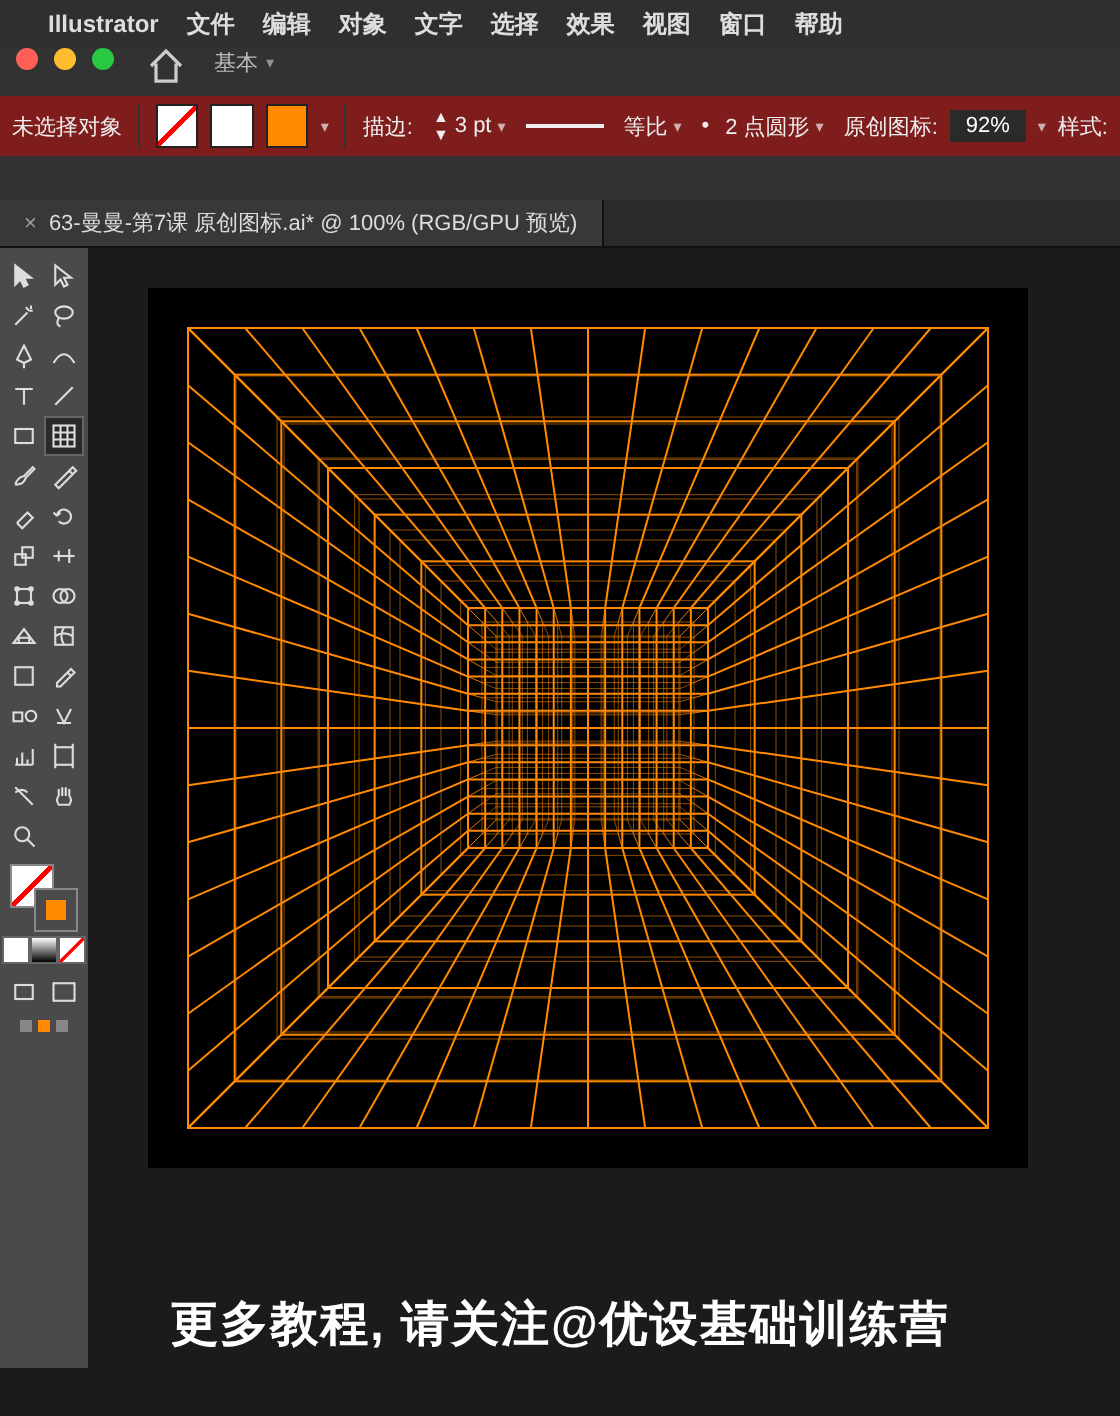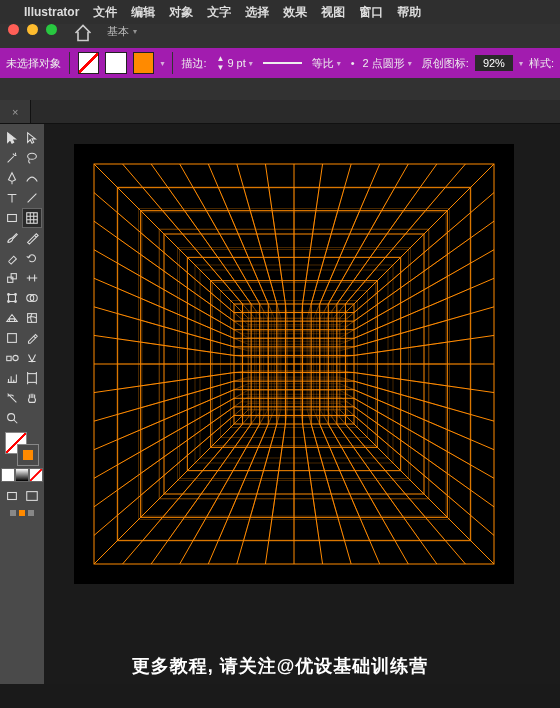--- a/index.html
+++ b/index.html
@@ -8,21 +8,21 @@
 .menubar{height:24px;background:#2f2f2f;display:flex;align-items:center;padding:0 10px;gap:14px;color:#ddd;font-size:12px;}
 .apple{font-size:14px;}
 .menubar span{cursor:default;font-weight:bold;}
 
 .winbar{height:24px;background:#323232;display:flex;align-items:flex-start;padding:0 8px;gap:8px;}
 .dot{width:11px;height:11px;border-radius:50%;}
 .dot.r{background:#ff5f57;} .dot.y{background:#febc2e;} .dot.g{background:#28c840;}
 .home-icon{margin-left:8px;width:20px;height:18px;display:flex;align-items:center;justify-content:center;}
 .ess{margin-left:6px;font-size:11px;color:#bbb;display:flex;align-items:center;gap:4px;}
 
-.controlbar{height:30px;background:#a21caf;display:flex;align-items:center;padding:0 6px;gap:6px;color:#eee;font-size:11px;white-space:nowrap;overflow:hidden;}
+.controlbar{height:30px;background:#7f1d1d;display:flex;align-items:center;padding:0 6px;gap:6px;color:#eee;font-size:11px;white-space:nowrap;overflow:hidden;}
 .controlbar .sw{width:22px;height:22px;display:flex;align-items:center;justify-content:center;border:1px solid #222;}
 .sw.fill{background:linear-gradient(135deg,#fff 45%,red 46%,red 54%,#fff 55%);}
 .sw.stroke{background:#fff;}
 .sw.orange{background:#ff8a00;}
 .ctrl-sep{width:1px;height:22px;background:#333;margin:0 2px;}
 .dd{display:flex;align-items:center;gap:3px;padding:0 4px;}
 .chev{font-size:8px;opacity:.7;}
 .stroke-prev{width:40px;height:2px;background:#eee;}
 .opacity-field{background:#2a2a2a;padding:2px 8px;color:#fff;}
 
@@ -44,21 +44,21 @@
 .colormodes{display:flex;gap:0;margin-top:2px;}
 .cm{width:14px;height:14px;border:1px solid #666;}
 .cm.a{background:#fff;} .cm.b{background:linear-gradient(#fff,#000);} .cm.c{background:linear-gradient(135deg,#fff 45%,red 46%,red 54%,#fff 55%);}
 .dotsrow{display:flex;gap:3px;margin-top:4px;}
 .tinydot{width:6px;height:6px;background:#888;}
 .tinydot.on{background:#ff8a00;}
 
 .canvas-wrap{flex:1;background:#1b1b1b;position:relative;overflow:hidden;}
 .artboard{position:absolute;left:30px;top:20px;width:440px;height:440px;background:#000;}
 .artboard svg{width:100%;height:100%;}
-.caption{position:absolute;bottom:30px;left:0;right:0;text-align:center;color:#fff;font-size:18px;font-weight:bold;letter-spacing:1px;}
+.caption{position:absolute;bottom:30px;left:0;right:0;text-align:center;color:#fff;font-size:24px;font-weight:bold;letter-spacing:1px;}
 </style>
 </head>
 <body>
 
 <div class="menubar">
   <span class="apple"></span>
   <span>Illustrator</span>
   <span>文件</span>
   <span>编辑</span>
   <span>对象</span>
@@ -89,21 +89,21 @@
   <span>未选择对象</span>
   <div class="ctrl-sep"></div>
   <div class="sw fill"></div>
   <div class="sw stroke"></div>
   <div class="sw orange"></div>
   <span class="chev">▾</span>
   <div class="ctrl-sep"></div>
   <span>描边:</span>
   <div class="dd">
     <span style="font-size:8px">▲<br>▼</span>
-    <span>9 pt</span>
+    <span>3 pt</span>
     <span class="chev">▾</span>
   </div>
   <div class="stroke-prev"></div>
   <div class="dd">
     <span>等比</span>
     <span class="chev">▾</span>
   </div>
   <span style="letter-spacing:-2px">•</span>
   <div class="dd">
     <span>2 点圆形</span>
@@ -113,20 +113,21 @@
   <span class="opacity-field">92%</span>
   <span class="chev">▾</span>
   <span>样式:</span>
 </div>
 
 <div class="subbar"></div>
 
 <div class="doctab">
   <div class="tab">
     <span class="x">×</span>
+    <span>63-曼曼-第7课 原创图标.ai* @ 100% (RGB/GPU 预览)</span>
   </div>
 </div>
 
 <div class="main">
   <div class="tools">
     <div class="toolrow">
         <div class="tool">
           <svg viewBox="0 0 16 16">
             <path d="M3 2 L3 13 L6 10 L8 14 L10 13 L8 9 L12 9 Z" fill="#ddd"></path>
           </svg>

